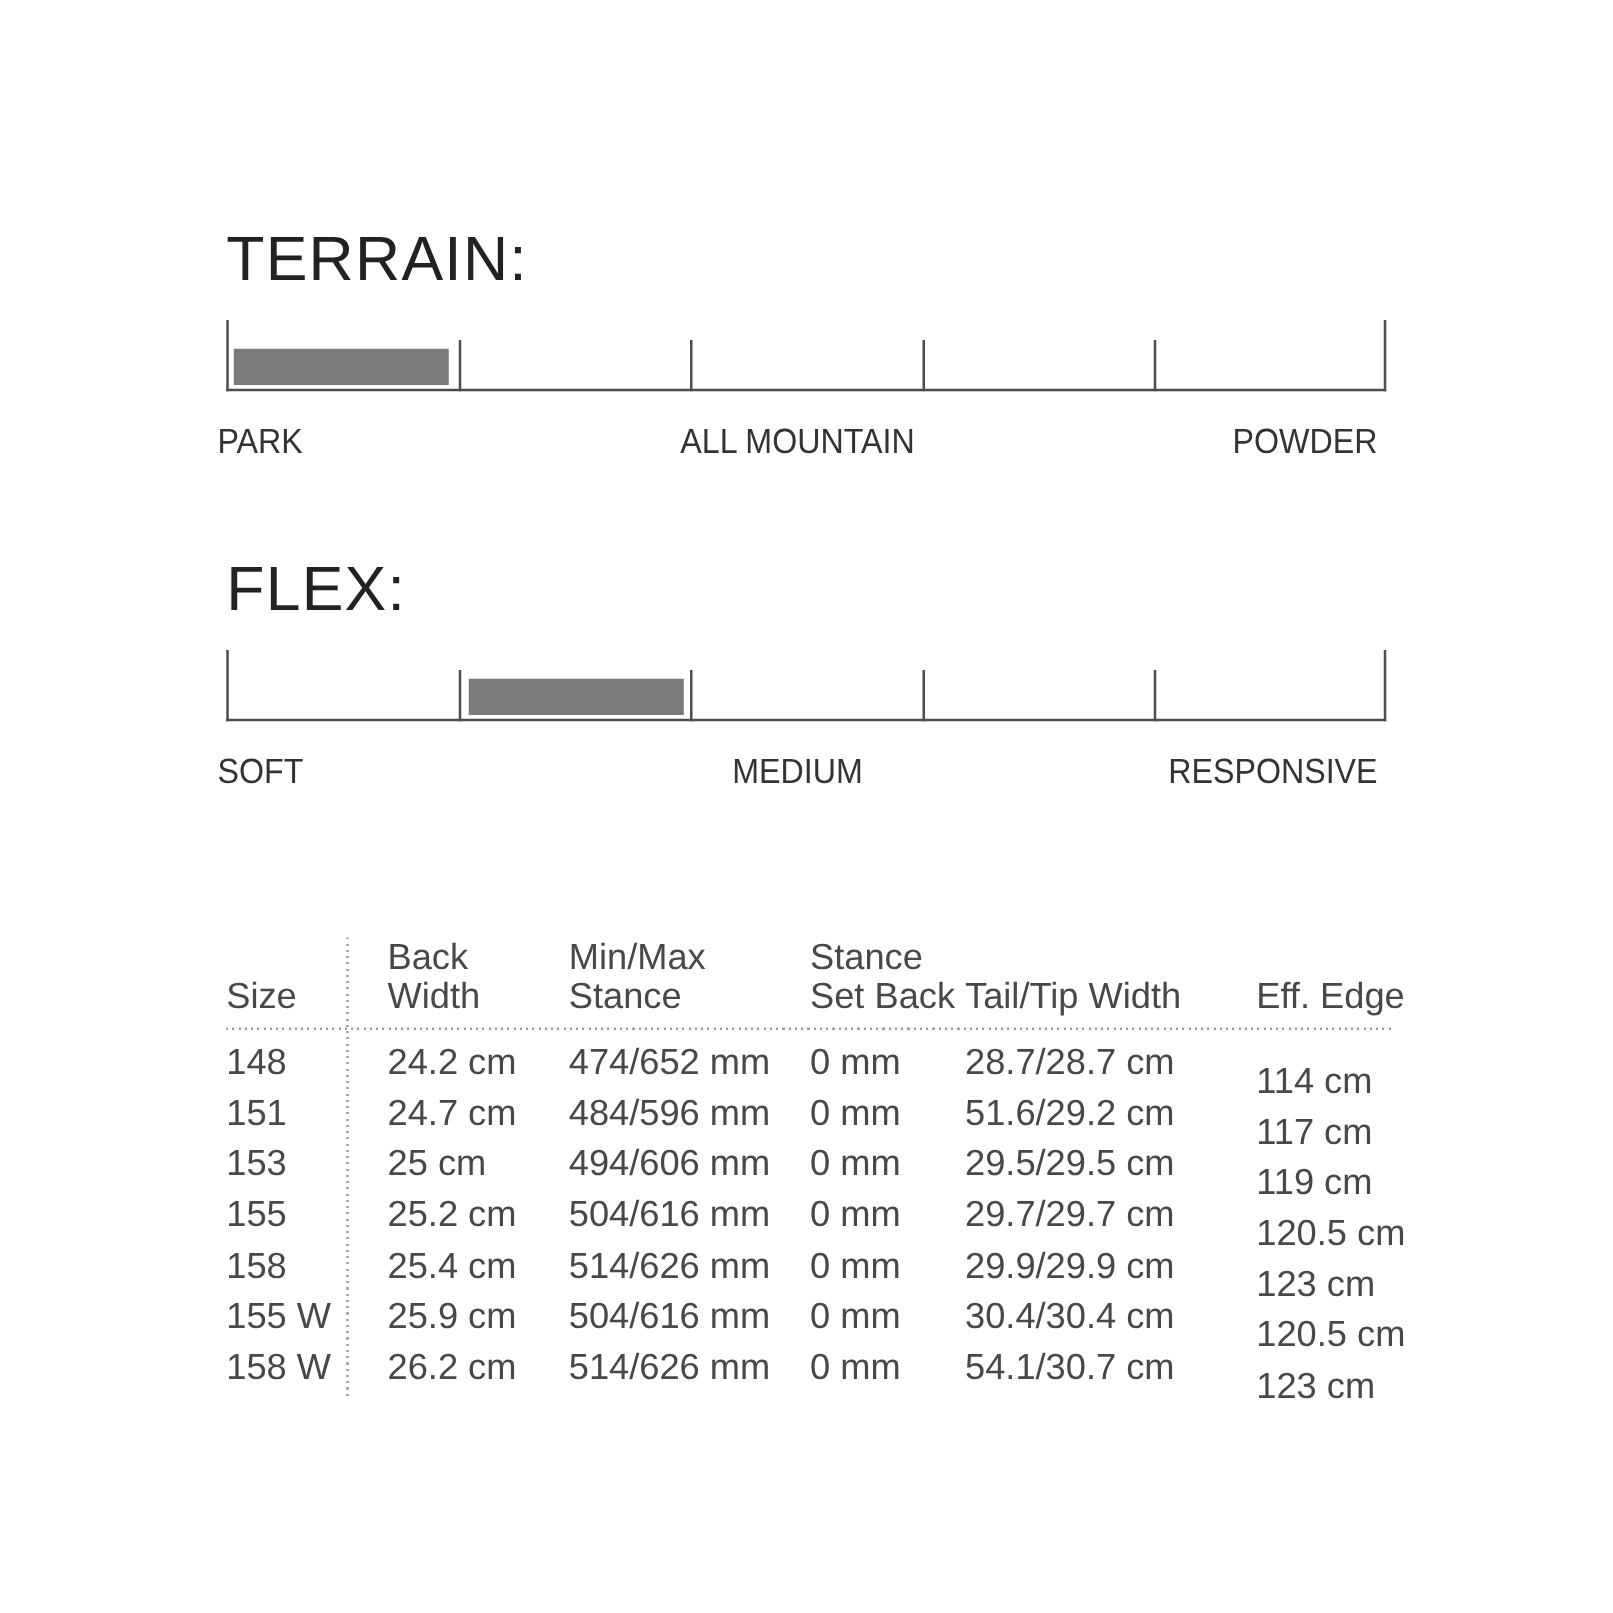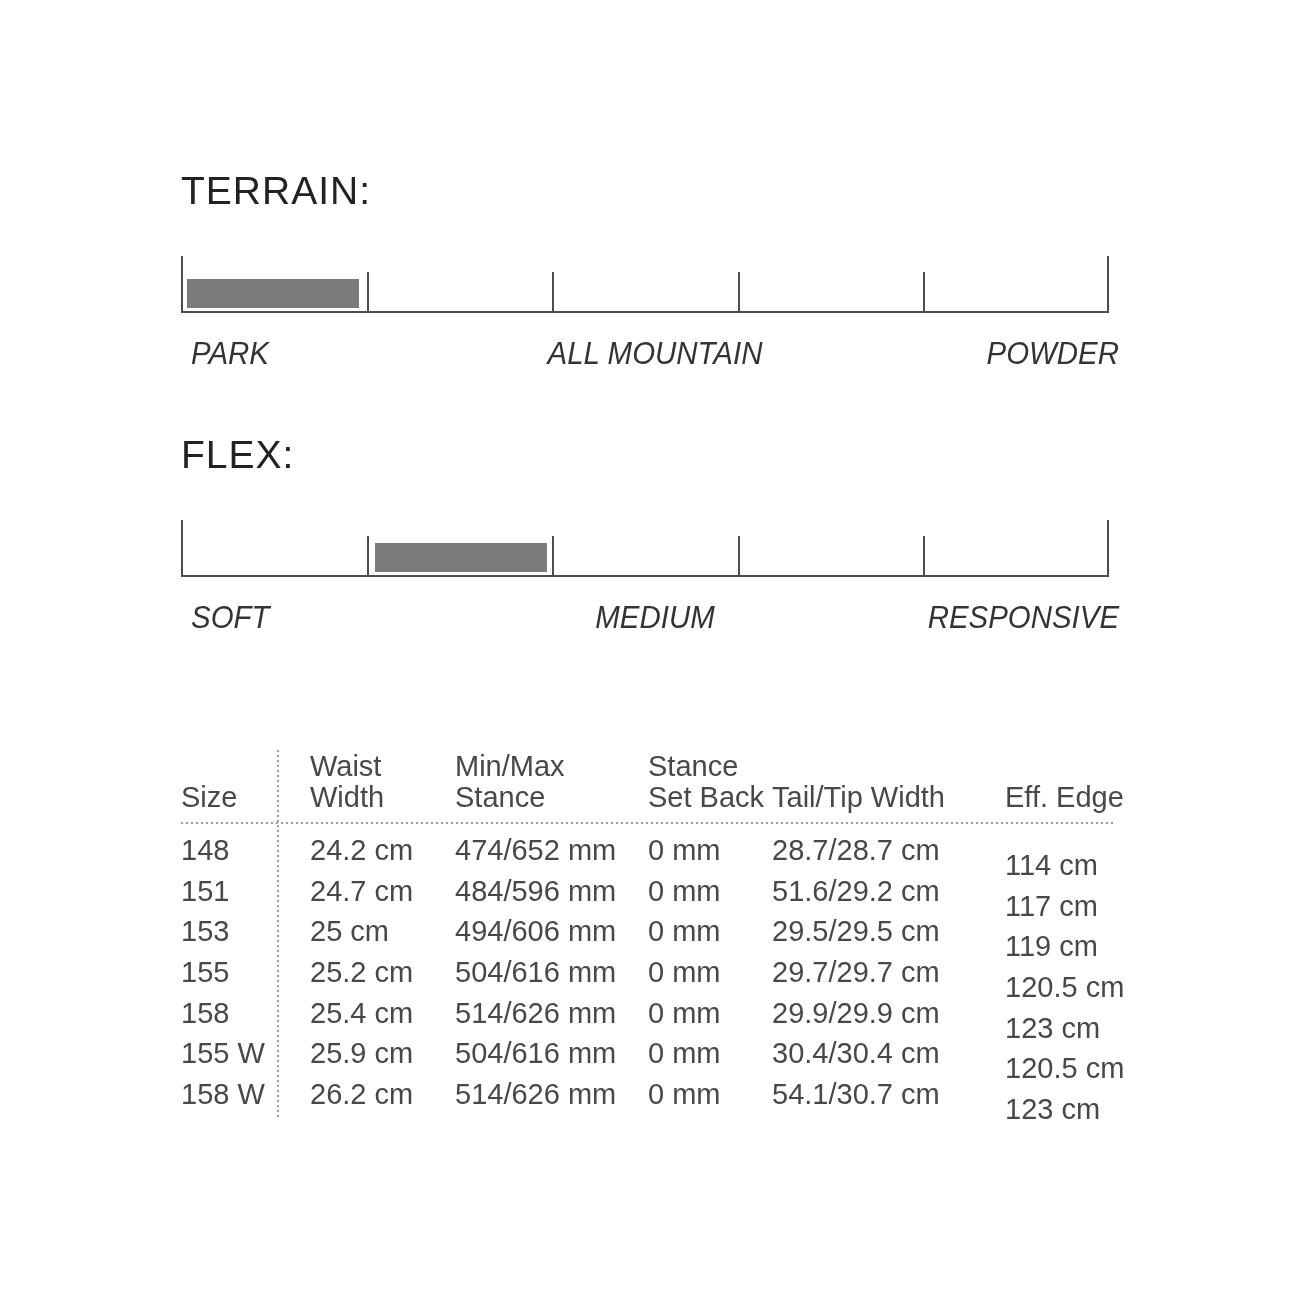--- a/index.html
+++ b/index.html
@@ -6,24 +6,25 @@
   .page{
     position:relative;
     width:1290px;height:1290px;
     background:#ffffff;
     font-family:"Liberation Sans","DejaVu Sans",sans-serif;
     overflow:hidden;
   }
   
   .sec-title{
     position:absolute;left:181px;
-    font-size:39px;line-height:50px;
+    font-size:50px;line-height:50px;
     letter-spacing:1px;
     color:#222222;
     font-weight:400;
+    margin-top:16px;
   }
   #terrain-title{top:166px;}
   #flex-title{top:430px;}
 
   
   .scale{
     position:absolute;left:181px;width:928px;height:57px;
   }
   #terrain-scale{top:256px;}
   #flex-scale{top:520px;}
@@ -42,24 +43,23 @@
   .t80{left:80%;}
   .t100{left:auto;right:0;}
   .scale .fill-bar{
     position:absolute;bottom:5px;height:29px;width:172px;background:#7b7b7b;
   }
   #terrain-scale .fill-bar{left:6px;}   
   #flex-scale .fill-bar{left:194px;}    
 
   
   .scale-labels{
-    position:absolute;left:191px;width:928px;height:30px;
-    font-size:32px;line-height:30px;color:#333333;
+    position:absolute;left:174px;width:928px;height:30px;
+    font-size:28px;line-height:30px;color:#333333;
     letter-spacing:0px;
-    font-style:italic;
   }
   #terrain-labels{top:338px;}
   #flex-labels{top:602px;}
   .scale-labels .lab{position:absolute;top:0;white-space:nowrap;}
   .scale-labels .lab.left{left:0;transform:scaleX(0.92);transform-origin:left center;}
   .scale-labels .lab.center{left:50%;transform:translateX(-50%) scaleX(0.92);}
   .scale-labels .lab.right{right:0;transform:scaleX(0.92);transform-origin:right center;}
 
   
   .spec-table{
@@ -129,21 +129,21 @@
   <div class="scale-labels" id="flex-labels">
     <span class="lab left">SOFT</span>
     <span class="lab center">MEDIUM</span>
     <span class="lab right">RESPONSIVE</span>
   </div>
 
   <div class="spec-table">
 
     <div class="thead">
       <div class="hcell col-size"><span>Size</span></div>
-      <div class="hcell col-waist"><span>Waist</span><br><span>Width</span></div>
+      <div class="hcell col-waist"><span>Back</span><br><span>Width</span></div>
       <div class="hcell col-minmax"><span>Min/Max</span><br><span>Stance</span></div>
       <div class="hcell col-setback"><span>Stance</span><br><span>Set Back</span></div>
       <div class="hcell col-tailtip"><span>Tail/Tip Width</span></div>
       <div class="hcell col-effedge"><span>Eff. Edge</span></div>
     </div>
 
     <div class="v-dotted"></div>
     <div class="h-dotted"></div>
 
     <div class="tbody">

